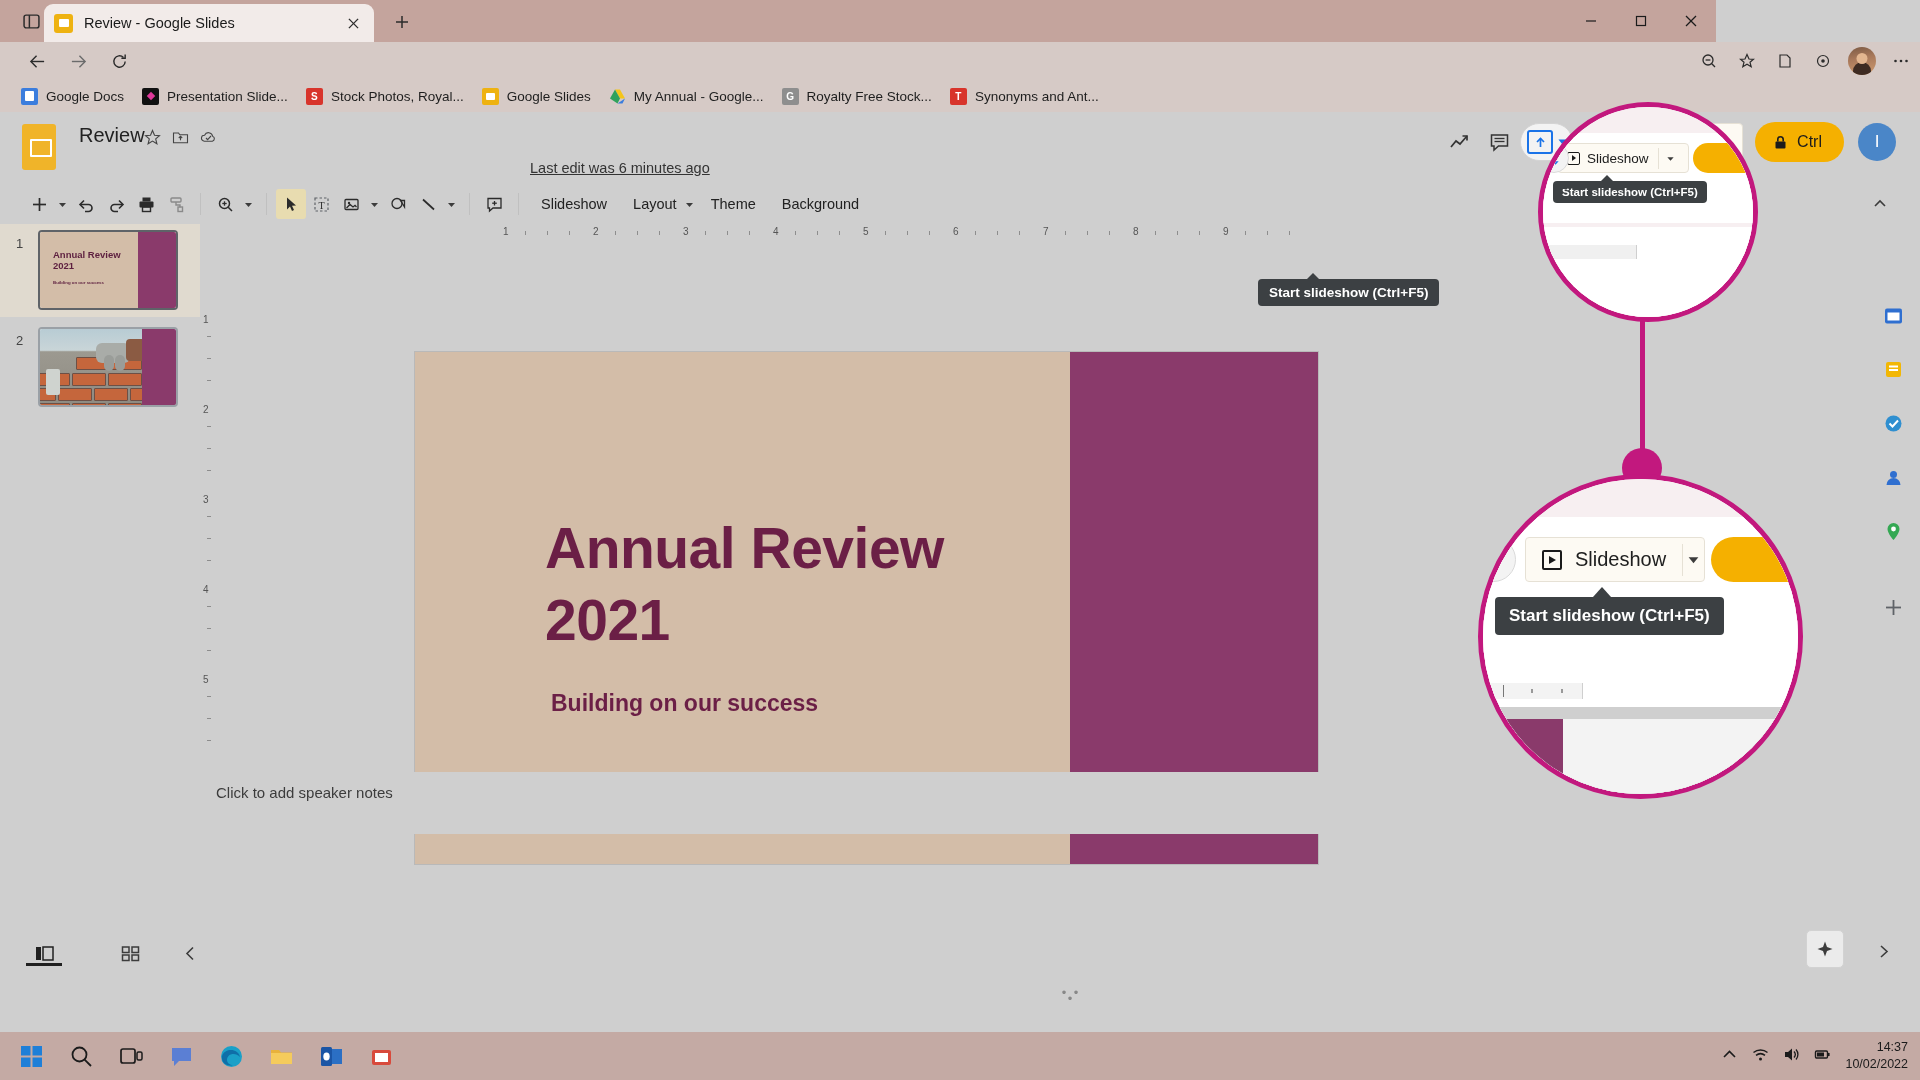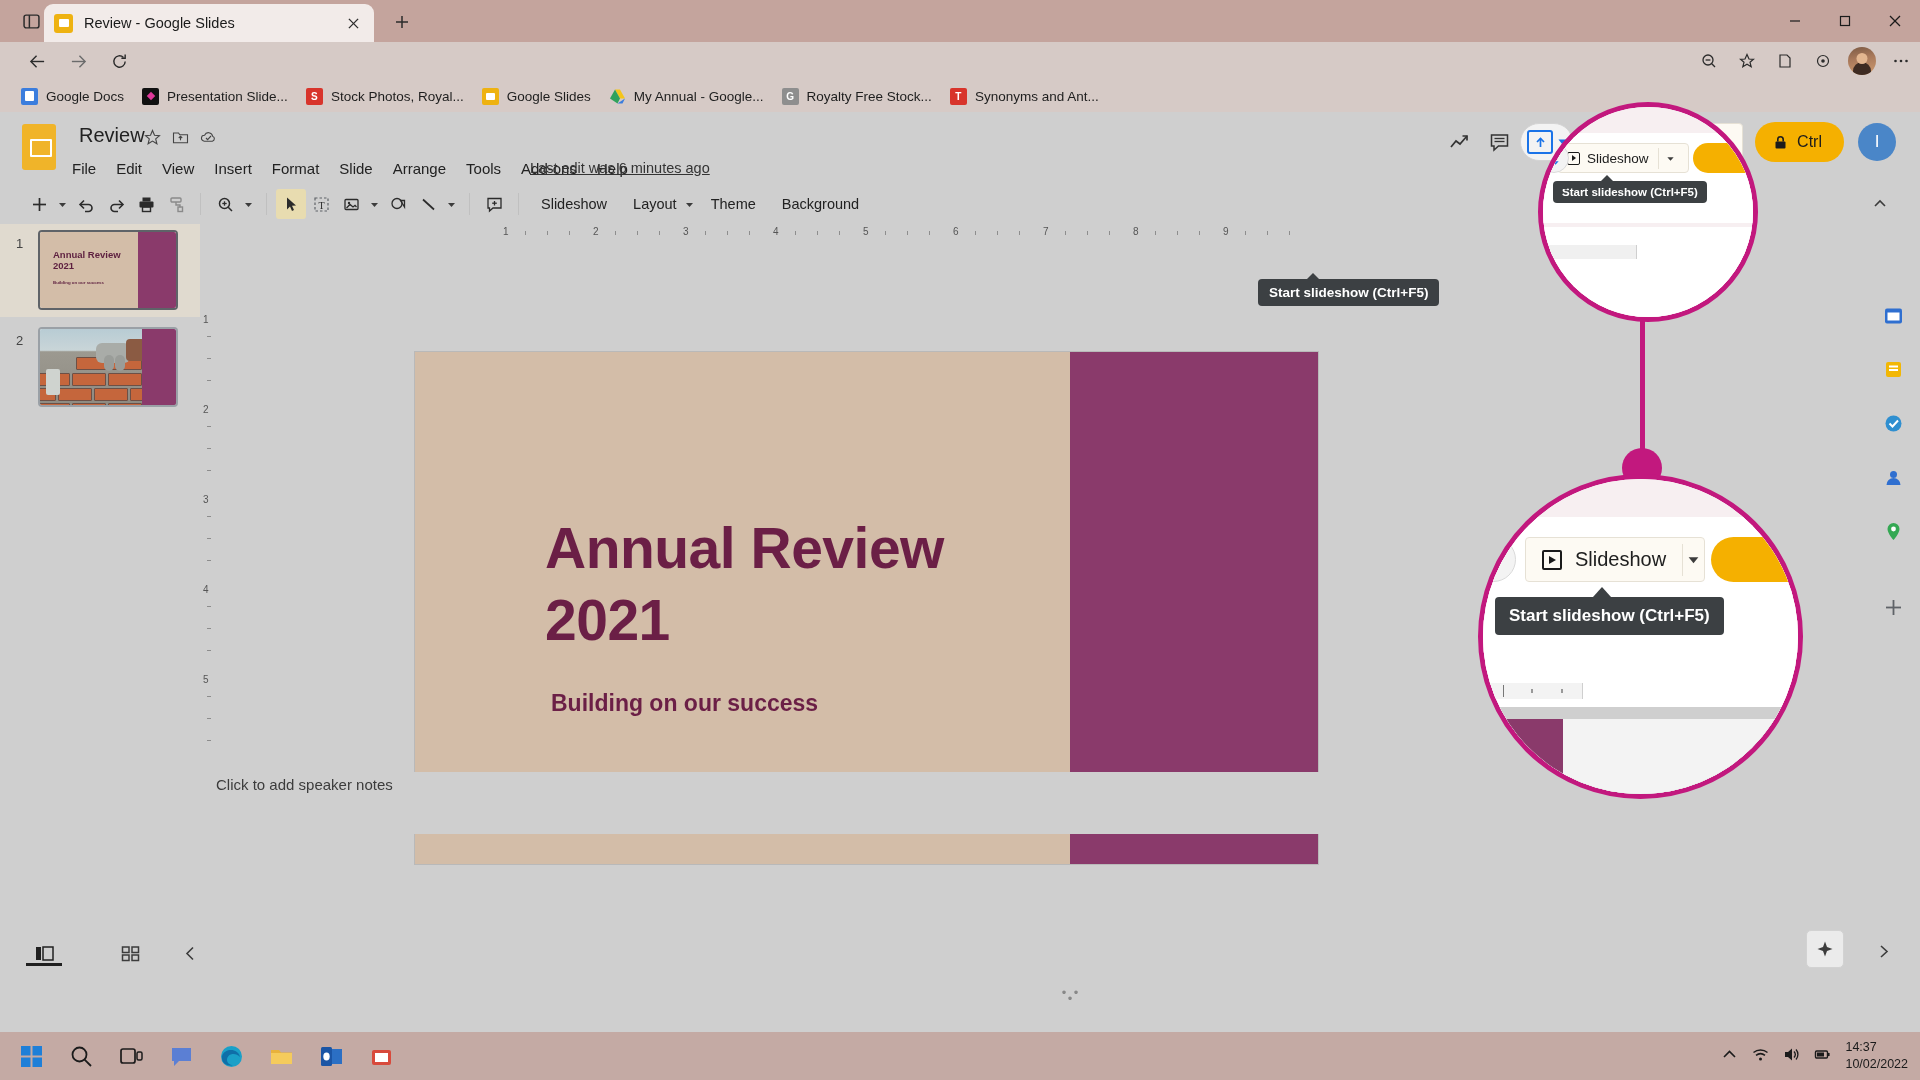--- a/index.html
+++ b/index.html
@@ -5,21 +5,21 @@
   * { box-sizing: border-box; margin:0; padding:0; }
   html,body { width:1920px; height:1080px; overflow:hidden; }
   body {
     font-family: "Liberation Sans", sans-serif;
     background:#cfcfcf;
     position:relative;
   }
 
   
   .browser-top {
-    position:absolute; left:0; top:0; width:1920px; height:42px;
+    position:absolute; left:0; top:0; width:1716px; height:42px;
     background:#c4a49d;
   }
   .tab-list-btn {
     position:absolute; left:18px; top:9px; width:26px; height:24px;
     display:flex; align-items:center; justify-content:center;
   }
   .tab-list-btn svg { width:17px; height:17px; }
 
   .tab {
     position:absolute; left:44px; top:4px; width:330px; height:38px;
@@ -232,21 +232,21 @@
   }
   .slide-sub{
     position:absolute;left:136px;top:338px;font-size:23px;font-weight:bold;color:#6b1f46;
   }
 
   .notes-grip{position:absolute;left:858px;top:766px;width:26px;height:6px;
               color:#888;font-size:13px;letter-spacing:2px;text-align:center;line-height:6px;}
   .notes-pane{
     position:absolute;left:200px;top:660px;width:1520px;height:62px;background:#cfcfcf;
   }
-  .notes-text{position:absolute;left:16px;top:4px;font-size:15px;color:#3c3c3c;text-align:right;}
+  .notes-text{position:absolute;left:16px;top:12px;font-size:15px;color:#3c3c3c;text-align:right;}
 
   .scroll-v{position:absolute;right:12px;top:16px;width:9px;height:650px;background:#bdbdbd;border-radius:5px;}
 
   
   .bottombar{position:absolute;left:0;top:812px;width:1920px;height:60px;background:#cfcfcf;}
   .bb-ic{position:absolute;top:14px;width:32px;height:30px;display:flex;align-items:center;justify-content:center;}
   .bb-ic svg{width:19px;height:19px;}
   .bb-underline{position:absolute;left:26px;top:39px;width:36px;height:3px;background:#202020;}
   .explore-btn{
     position:absolute;right:76px;top:6px;width:38px;height:38px;border-radius:5px;
@@ -278,21 +278,21 @@
   .m-tooltip{position:absolute;background:#3c4043;color:#fff;font-weight:bold;white-space:nowrap;border-radius:4px;}
   .m-tooltip::before{content:"";position:absolute;border-left-style:solid;border-right-style:solid;border-bottom-style:solid;border-left-color:transparent;border-right-color:transparent;border-bottom-color:#3c4043;}
 
   
   .taskbar{position:absolute;left:0;top:1032px;width:1920px;height:48px;background:#c4aaa4;}
   .tb-icons{position:absolute;left:8px;top:0;height:48px;display:flex;align-items:center;gap:4px;}
   .tbi{width:46px;height:44px;display:flex;align-items:center;justify-content:center;position:relative;}
   .tbi svg{width:25px;height:25px;}
   .tb-sys{position:absolute;right:12px;top:0;height:48px;display:flex;align-items:center;gap:14px;}
   .tb-sys svg{width:17px;height:17px;}
-  .clock{font-size:12.5px;color:#1b1b1b;text-align:left;line-height:1.35;}
+  .clock{font-size:12.5px;color:#1b1b1b;text-align:right;line-height:1.35;}
 </style>
 </head>
 <body>
 
 <div class="browser-top">
   <div class="tab-list-btn">
     <svg viewBox="0 0 16 16">
         <rect x="1" y="2" width="14" height="12" rx="2" fill="none" stroke="#2b2b2b" stroke-width="1.4"></rect>
         <line x1="6" y1="2" x2="6" y2="14" stroke="#2b2b2b" stroke-width="1.4"></line>
       </svg>
@@ -462,32 +462,20 @@
           <polyline points="6.8,9 8.5,7.3 10.2,9" fill="none" stroke="#444" stroke-width="1.1"></polyline>
         </svg>
     </div>
     <div class="hdr-ic ic-cloud">
       <svg viewBox="0 0 17 17">
           <path d="M4.3 12.2a3 3 0 0 1 .3-6 4.2 4.2 0 0 1 8 1 2.6 2.6 0 0 1-.3 5z" fill="none" stroke="#444" stroke-width="1.1"></path>
           <polyline points="6,9 7.6,10.6 11,7" fill="none" stroke="#444" stroke-width="1.1"></polyline>
         </svg>
     </div>
 
-    <div class="menubar" id="menubar">
-        <div class="menu-item">File</div>
-        <div class="menu-item">Edit</div>
-        <div class="menu-item">View</div>
-        <div class="menu-item">Insert</div>
-        <div class="menu-item">Format</div>
-        <div class="menu-item">Slide</div>
-        <div class="menu-item">Arrange</div>
-        <div class="menu-item">Tools</div>
-        <div class="menu-item">Add-ons</div>
-        <div class="menu-item">Help</div>
-      </div>
     <div class="lastedit">Last edit was 6 minutes ago</div>
 
     <div class="hdr-right">
       <div class="hr-btn">
         <svg viewBox="0 0 21 21">
             <polyline points="2,15 7,9 11,12 18,4" fill="none" stroke="#333" stroke-width="1.7"></polyline>
             <polyline points="13.5,4 18,4 18,8.5" fill="none" stroke="#333" stroke-width="1.7"></polyline>
           </svg>
       </div>
       <div class="hr-btn">

